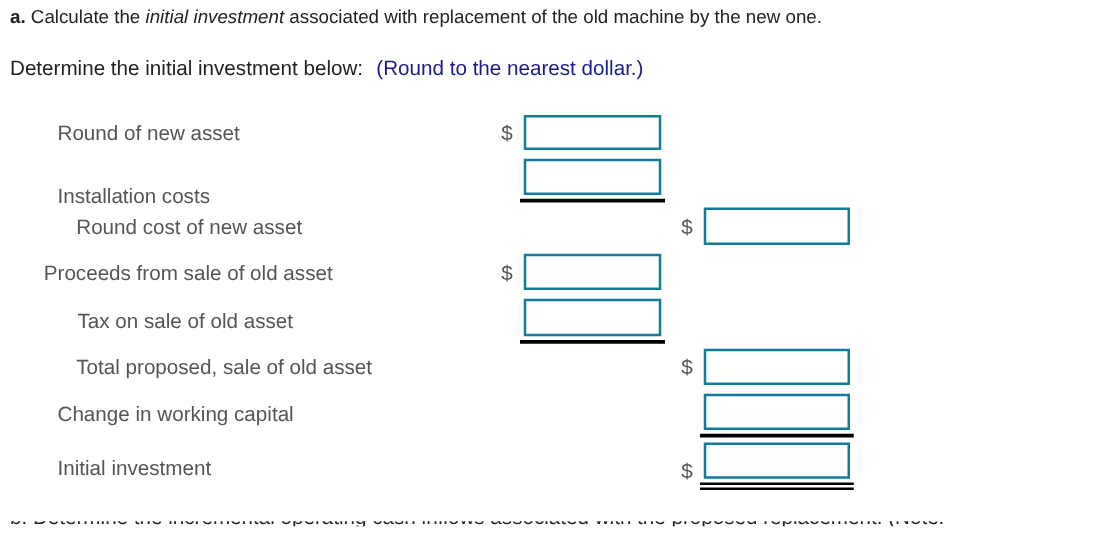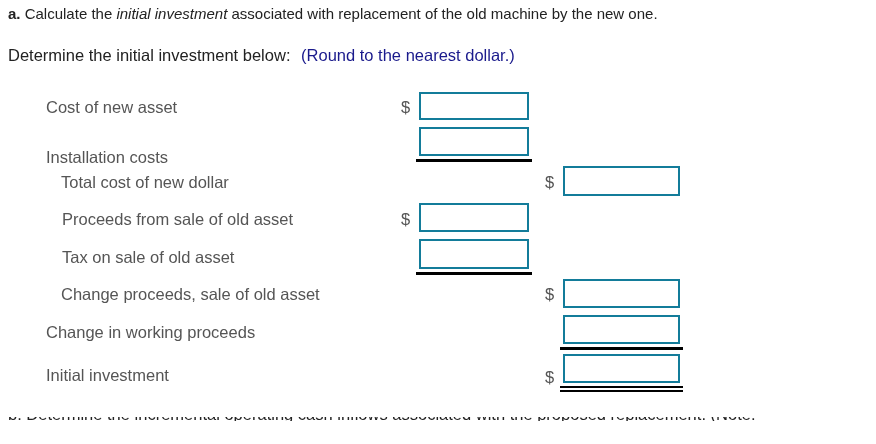--- a/index.html
+++ b/index.html
@@ -29,45 +29,45 @@
 <div class="heading">
   <b>a.</b>
   <span>Calculate the </span><i>initial investment</i><span> associated with replacement of the old machine by the new one.</span>
 </div>
 
 <div class="instr">
   <span>Determine the initial investment below:</span>
   <span class="hint">(Round to the nearest dollar.)</span>
 </div>
 
-<div class="label" style="left:46px; top:98px;">Cost of new asset</div>
+<div class="label" style="left:46px; top:98px;">Round of new asset</div>
 <div class="dollar" style="left:401px; top:98px;">$</div>
 <input class="box" style="left: 419px; top: 92px; width: 110px; height: 28px;" value="">
 
 <div class="label" style="left:46px; top:148px;">Installation costs</div>
 <input class="box" style="left: 419px; top: 127px; width: 110px; height: 29px;" value="">
 <div class="rule" style="left:416px; top:159px; width:116px;"></div>
 
-<div class="label" style="left:61px; top:173px;">Total cost of new dollar</div>
+<div class="label" style="left:61px; top:173px;">Round cost of new asset</div>
 <div class="dollar" style="left:545px; top:173px;">$</div>
 <input class="box" style="left: 563px; top: 166px; width: 117px; height: 30px;" value="">
 
-<div class="label" style="left:62px; top:210px;">Proceeds from sale of old asset</div>
+<div class="label" style="left:35px; top:210px;">Proceeds from sale of old asset</div>
 <div class="dollar" style="left:401px; top:210px;">$</div>
 <input class="box" style="left: 419px; top: 203px; width: 110px; height: 29px;" value="">
 
 <div class="label" style="left:62px; top:248px;">Tax on sale of old asset</div>
 <input class="box" style="left: 419px; top: 239px; width: 110px; height: 30px;" value="">
 <div class="rule" style="left:416px; top:272px; width:116px;"></div>
 
-<div class="label" style="left:61px; top:285px;">Change proceeds, sale of old asset</div>
+<div class="label" style="left:61px; top:285px;">Total proposed, sale of old asset</div>
 <div class="dollar" style="left:545px; top:285px;">$</div>
 <input class="box" style="left: 563px; top: 279px; width: 117px; height: 29px;" value="">
 
-<div class="label" style="left:46px; top:323px;">Change in working proceeds</div>
+<div class="label" style="left:46px; top:323px;">Change in working capital</div>
 <input class="box" style="left: 563px; top: 315px; width: 117px; height: 29px;" value="">
 <div class="rule" style="left:560px; top:347px; width:123px;"></div>
 
 <div class="label" style="left:46px; top:366px;">Initial investment</div>
 <div class="dollar" style="left:545px; top:368px;">$</div>
 <input class="box" style="left: 563px; top: 354px; width: 117px; height: 29px;" value="">
 <div class="rule" style="left:560px; top:386px; width:123px; height:2px;"></div>
 <div class="rule" style="left:560px; top:390px; width:123px; height:2px;"></div>
 
 <div class="cut">

